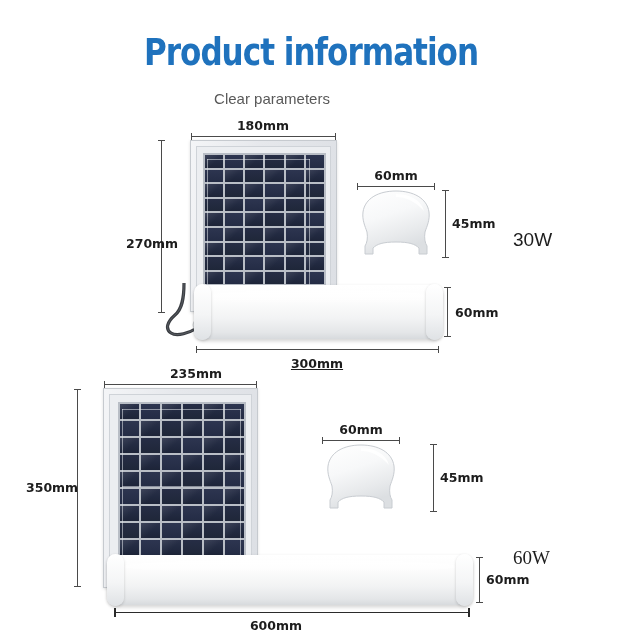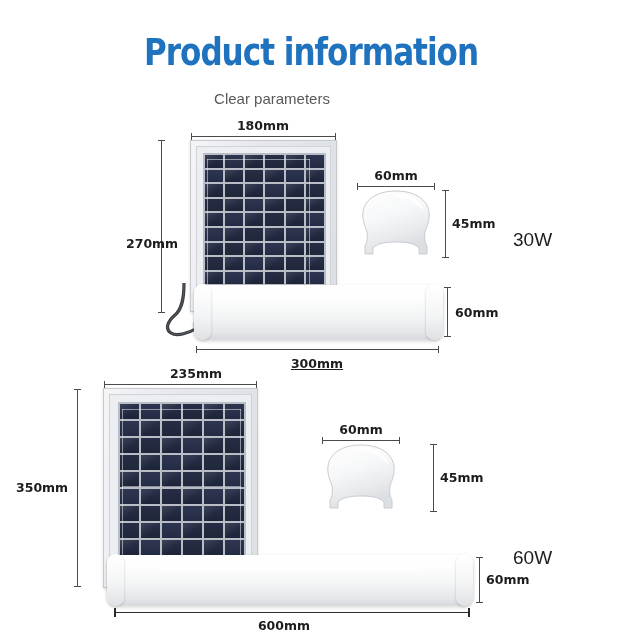--- a/index.html
+++ b/index.html
@@ -324,21 +324,21 @@
         <div class="bb" style="left:18px;top:20px;width:119px;height:1px;"></div>
         <div class="bb" style="left:18px;top:97px;width:119px;height:1px;"></div>
         <div class="bb" style="left:18px;top:177px;width:119px;height:1px;"></div>
       </div>
     </div>
 
     <div class="hline" style="left:104px;top:384px;width:153px;"></div>
     <div class="dim" style="left:186px;top:366px;transform:translateX(-50%);margin-left:10px;">235mm</div>
 
     <div class="vline" style="left:77px;top:389px;height:198px;"></div>
-    <div class="dim" style="left:16px;top:480px;">350mm</div>
+    <div class="dim" style="left:26px;top:480px;">350mm</div>
 
     <div class="profile" style="left:320px;top:442px;width:82px;height:74px;">
       <svg width="82" height="74" viewBox="0 0 82 74">
         <defs>
           <linearGradient id="pg2" x1="0" y1="0" x2="0.35" y2="1">
             <stop offset="0%" stop-color="#ffffff"></stop>
             <stop offset="45%" stop-color="#f7f8f9"></stop>
             <stop offset="78%" stop-color="#e8eaec"></stop>
             <stop offset="100%" stop-color="#dcdfe2"></stop>
           </linearGradient>
@@ -368,18 +368,18 @@
       <div class="body"></div>
       <div class="gloss"></div>
       <div class="cap l"></div>
       <div class="cap r"></div>
     </div>
 
     <div class="vline" style="left:479px;top:557px;height:46px;"></div>
     <div class="dim" style="left:486px;top:572px;">60mm</div>
 
     <div class="hline bold" style="left:114px;top:612px;width:356px;"></div>
-    <div class="dim" style="left:284px;top:618px;transform:translateX(-50%);">600mm</div>
-
-    <div class="watt" style="left:513px;top:547px;">60W</div>
+    <div class="dim" style="left:276px;top:618px;transform:translateX(-50%);">600mm</div>
+
+    <div class="watt" style="left:513px;top:547px;font-family:Liberation Serif, serif;">60W</div>
   </div>
 
 </div>
 
 </body></html>

